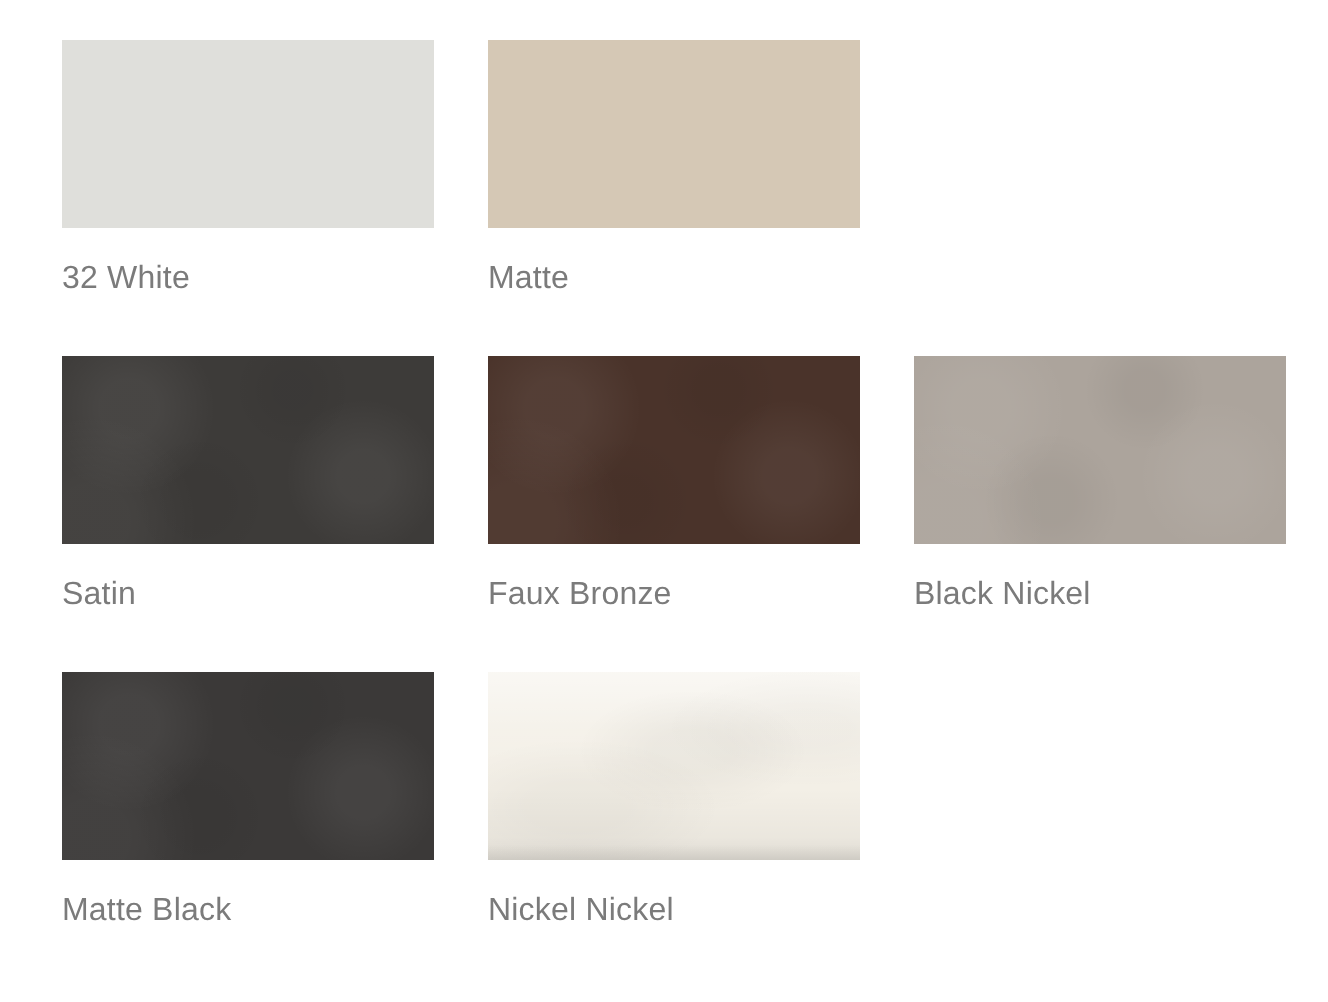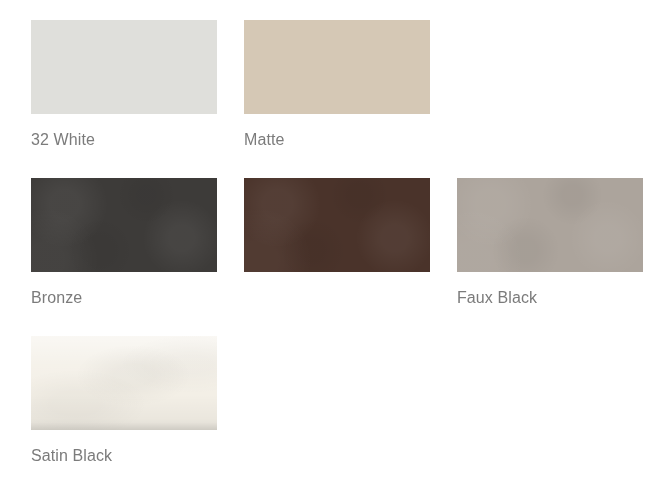--- a/index.html
+++ b/index.html
@@ -108,35 +108,40 @@
     </div>
     <div class="swatch-cell">
       <span class="swatch-chip" style="background-color: rgb(213, 200, 181);"></span>
       <span class="swatch-label">Matte</span>
     </div>
   </div>
 
   <div class="swatch-row">
     <div class="swatch-cell">
       <span class="swatch-chip textured" style="background-color: rgb(61, 59, 57);"></span>
-      <span class="swatch-label">Bronze</span>
+      <span class="swatch-label">Satin</span>
     </div>
     <div class="swatch-cell">
       <span class="swatch-chip textured" style="background-color: rgb(74, 51, 42);"></span>
+      <span class="swatch-label">Faux Bronze</span>
     </div>
     <div class="swatch-cell">
       <span class="swatch-chip textured" style="background-color: rgb(172, 164, 156);"></span>
-      <span class="swatch-label">Faux Black</span>
+      <span class="swatch-label">Black Nickel</span>
     </div>
   </div>
 
   <div class="swatch-row">
     <div class="swatch-cell">
+      <span class="swatch-chip textured" style="background-color: rgb(59, 57, 56);"></span>
+      <span class="swatch-label">Matte Black</span>
+    </div>
+    <div class="swatch-cell">
       <span class="swatch-chip satin textured" style="background-color: rgb(243, 239, 230);"></span>
-      <span class="swatch-label">Satin Black</span>
+      <span class="swatch-label">Nickel Nickel</span>
     </div>
     <div class="swatch-cell empty">
       <span class="swatch-chip"></span>
       <span class="swatch-label"></span>
     </div>
   </div>
 
 </div>
 
 </body></html>

